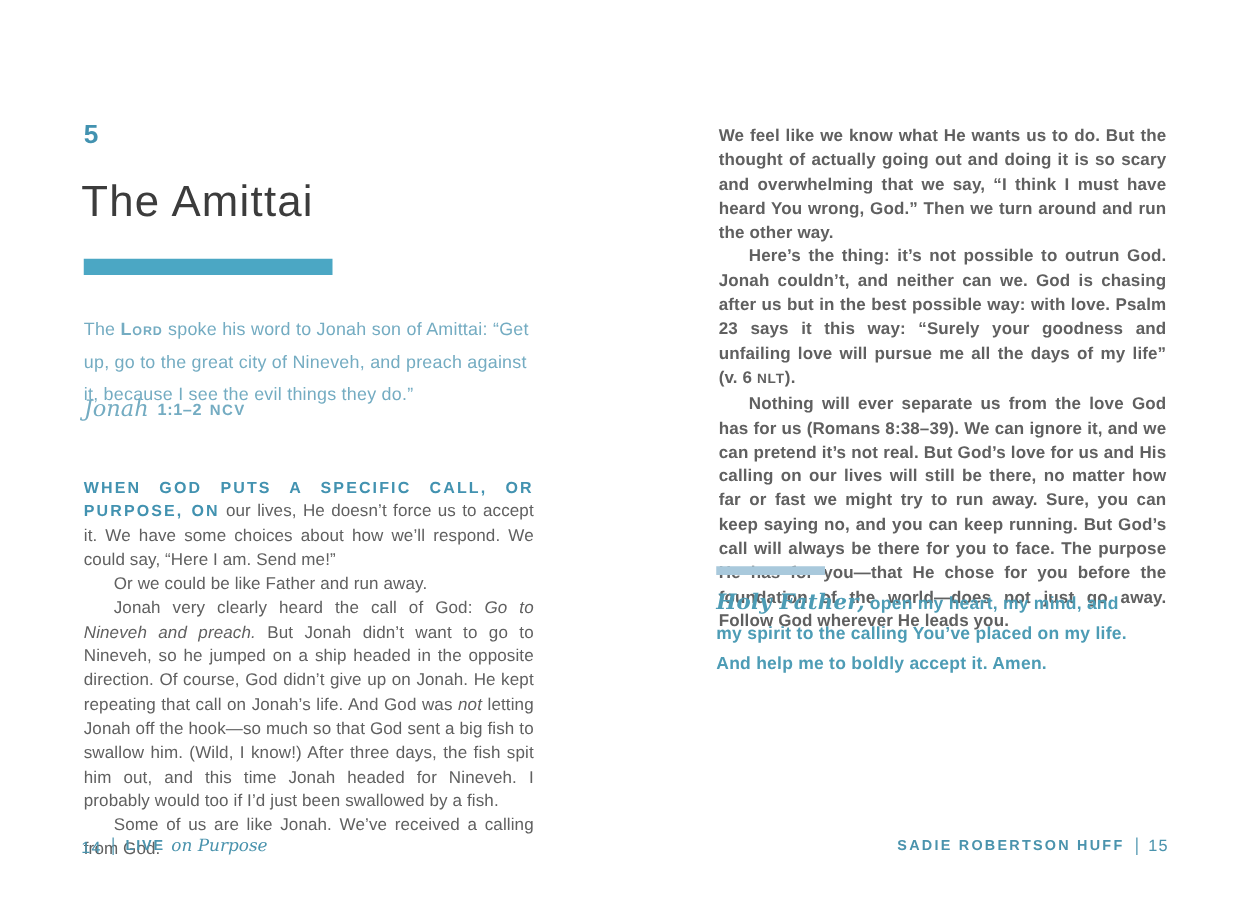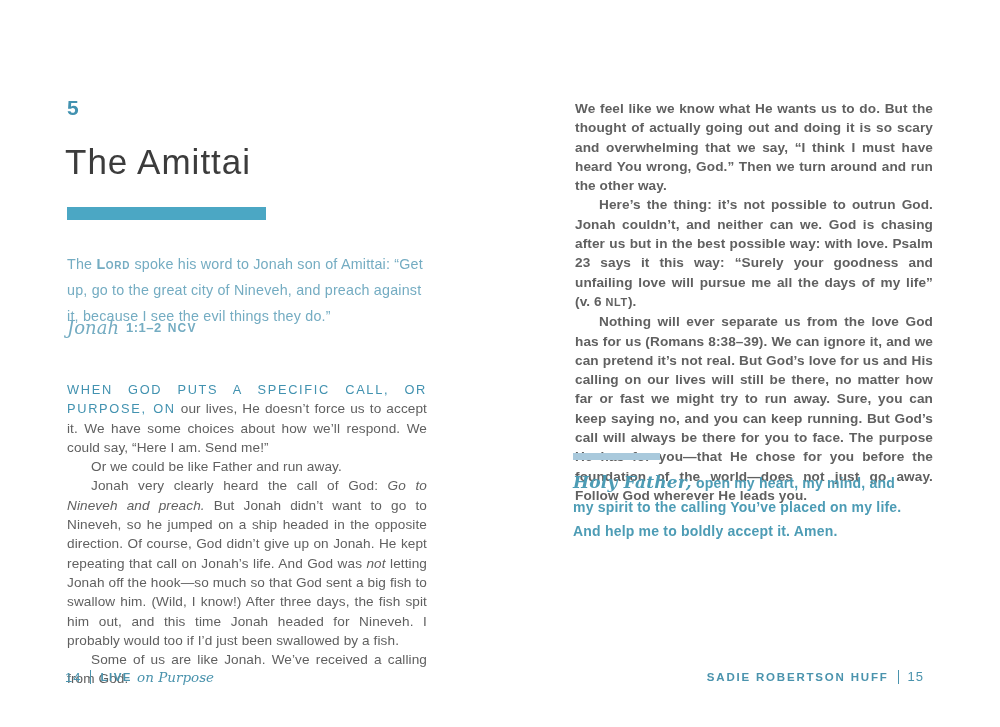--- a/index.html
+++ b/index.html
@@ -31,38 +31,38 @@
   .scripture-reference{left:67px;top:317px;display:flex;align-items:center;color:var(--quote-teal);}
   .ref-book{font-family:"DejaVu Serif",serif;font-style:italic;font-size:18px;margin-right:7px;}
   .ref-verse{font-size:13px;font-weight:700;letter-spacing:.5px;}
   .ref-translation{font-size:12px;font-weight:700;letter-spacing:1.2px;margin-left:6px;}
 
   .body-col{width:360px;font-size:13.6px;line-height:19.3px;color:var(--body-gray);letter-spacing:.1px;}
   .body-col p{margin:0;text-align:justify;}
   .body-col p.indent{text-indent:24px;}
   .left-body{left:67px;top:380px;}
   .right-body{left:575px;top:99px;width:358px;font-weight:bold;}
-  .lead-in{color:var(--heading-teal);font-weight:400;font-size:12.8px;letter-spacing:1.7px;}
+  .lead-in{color:var(--heading-teal);font-weight:700;font-size:12.8px;letter-spacing:1.7px;}
   em{font-style:italic;}
   .sc{font-variant:small-caps;letter-spacing:.05em;font-weight:bold;}
   .caps-small{font-size:.8em;letter-spacing:.06em;}
 
   
   .prayer-bar{left:573px;top:453px;width:87px;height:7px;background:var(--light-blue);}
   .prayer{
     left:573px;top:470px;width:330px;
     font-size:14px;line-height:24px;font-weight:700;letter-spacing:.2px;
     color:var(--prayer-teal);
   }
   .prayer-opening{font-family:"DejaVu Serif",serif;font-style:italic;font-size:17px;font-weight:700;margin-right:4px;}
 
   
   .footer{top:669px;display:flex;align-items:center;color:var(--footer-teal);}
   .footer-left{left:65px;}
-  .footer-right{right:76px;}
+  .footer-right{right:65px;}
   .page-num{font-size:13px;letter-spacing:1px;}
   .fdiv{width:1px;height:14px;background:var(--footer-teal);margin:0 9px;}
   .brand-live{font-size:11.5px;font-weight:700;letter-spacing:1.5px;}
   .brand-script{font-family:"DejaVu Serif",serif;font-style:italic;font-size:13.5px;margin-left:5px;}
   .author{font-size:11.5px;font-weight:700;letter-spacing:1.8px;}
 </style>
 </head>
 <body>
 
 <div class="spread">

